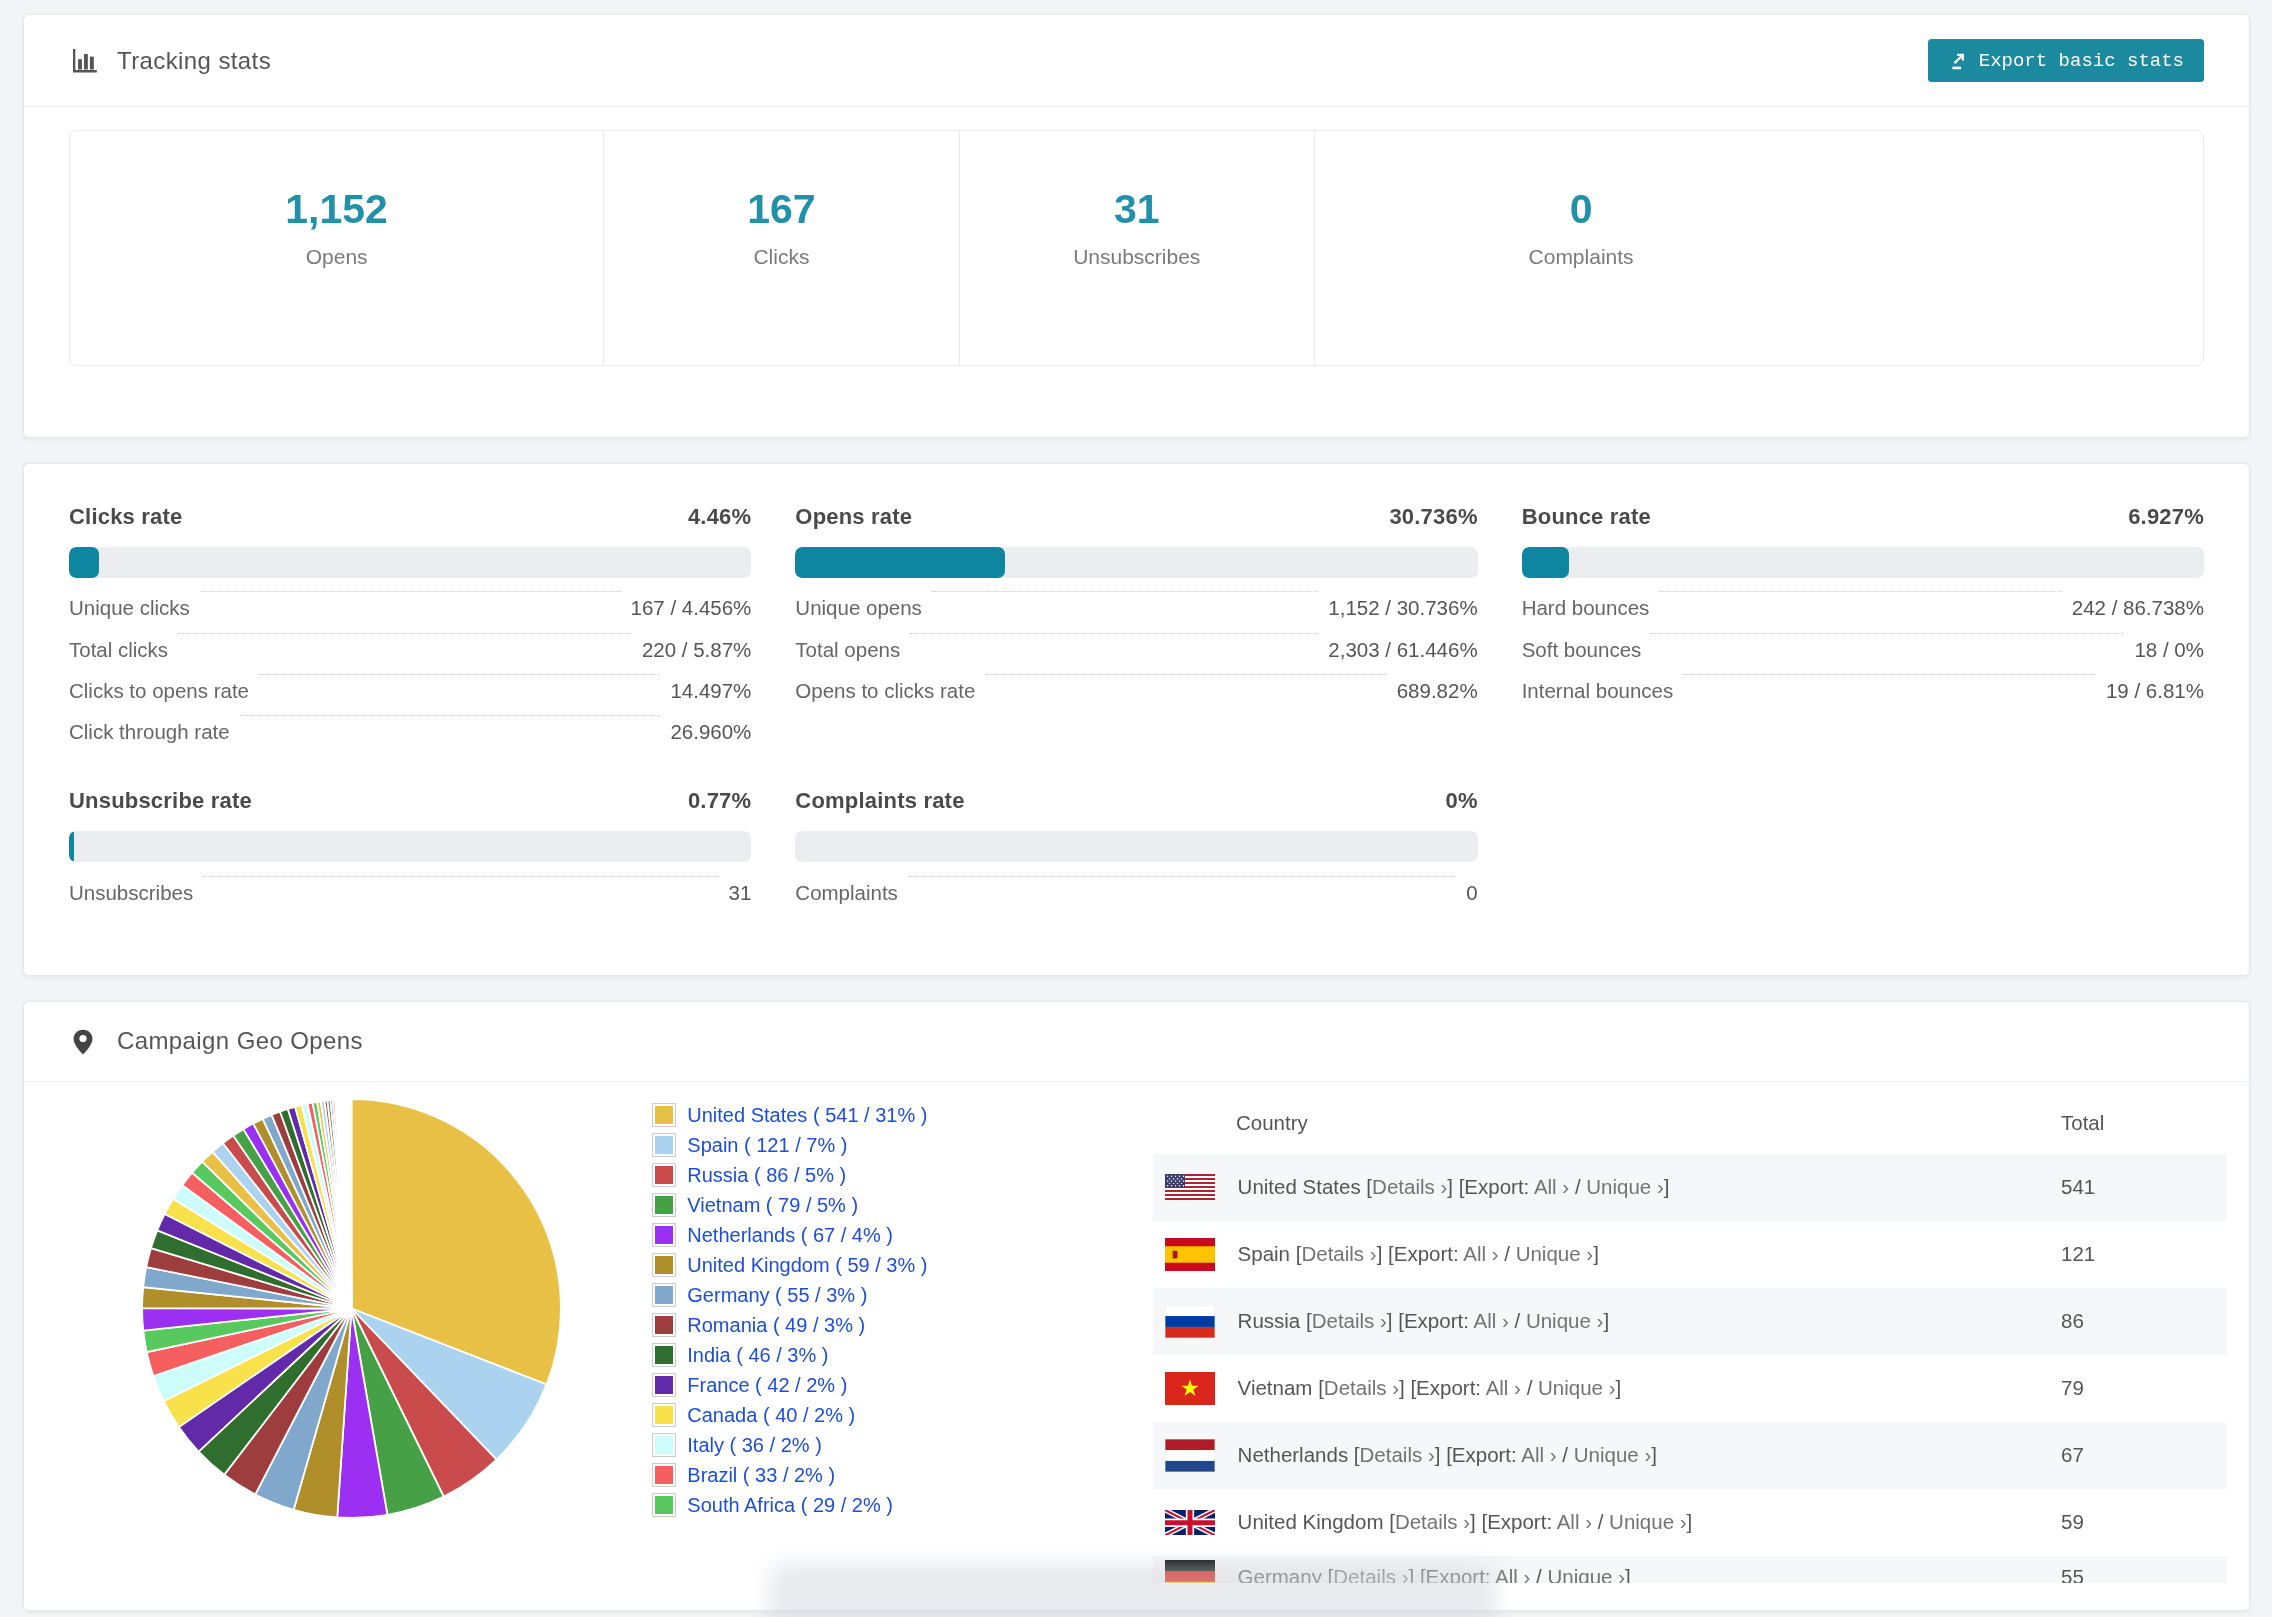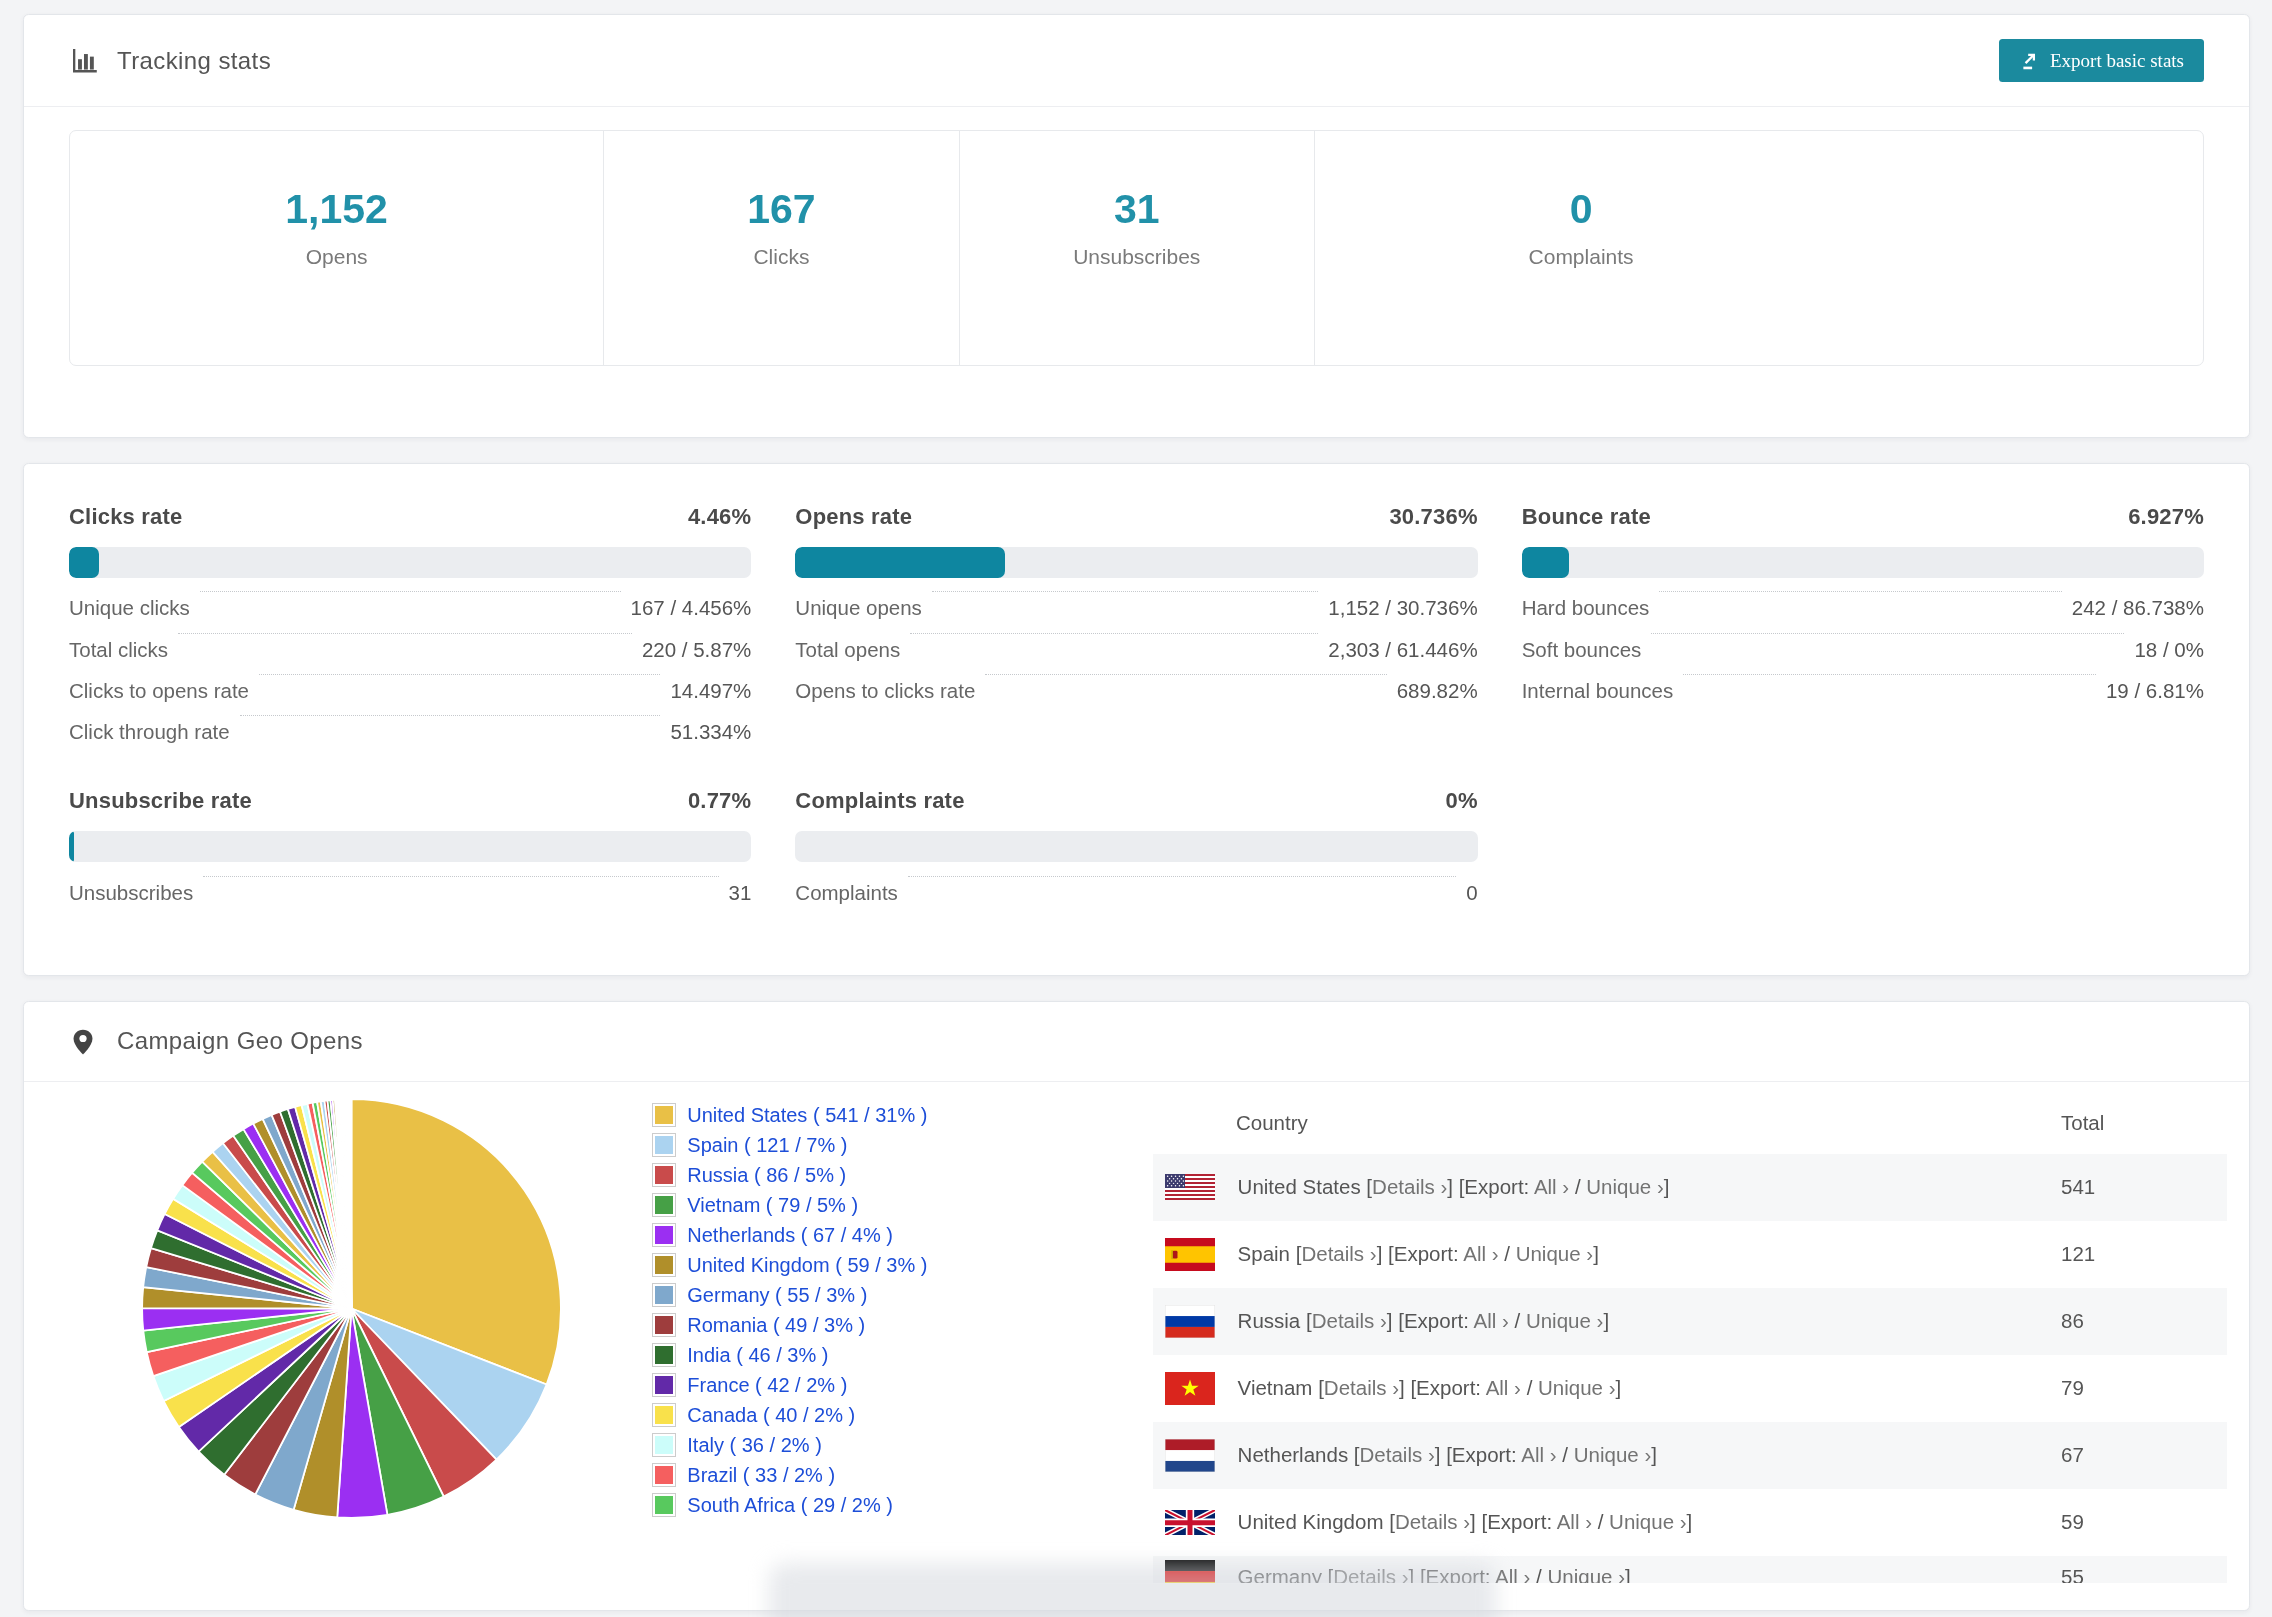--- a/index.html
+++ b/index.html
@@ -8,21 +8,21 @@
     background:#f3f4f6;font-family:"Liberation Sans",sans-serif;color:#555;
   }
   .page{padding:14px 23px;}
   .card{background:#fff;border:0.7px solid #e3e6ea;border-radius:5.6px;
         box-shadow:0 1.4px 4.2px rgba(30,40,60,.05);margin-bottom:25px;}
   .card-header{display:flex;align-items:center;padding:24px 45px;border-bottom:0.7px solid #edeef1;}
   .card-title{font-size:24px;color:#555;margin:0 0 0 17px;font-weight:400;letter-spacing:0.4px;}
   .hdr-icon{display:inline-flex;width:31px;height:31px;}
   .export-btn{margin-left:auto;background:#1b8a9e;color:#fff;border:none;border-radius:3.5px;
         font-size:19px;padding:10.6px 20px;display:flex;align-items:center;gap:10px;
-        font-family:Liberation Serif, serif;cursor:pointer;}
+        font-family:Liberation Mono, monospace;cursor:pointer;}
   
   .summary-wrap{padding:22.6px 45px 71px;}
   .summary-box{display:flex;border:0.7px solid #e7e9ec;border-radius:7px;height:236px;box-sizing:border-box;}
   .cell{flex:0 0 16.66%;text-align:center;padding-top:55px;border-left:0.7px solid #e7e9ec;box-sizing:border-box;}
   .cell:first-child{border-left:none;flex:0 0 25%;}
   .cell:last-child{flex:0 0 25%;}
   .num{font-size:41px;font-weight:700;color:#2191a9;}
   .lbl{font-size:21px;color:#7a7a7a;margin-top:12.7px;}
   
   .rates-grid{display:grid;grid-template-columns:1fr 1fr 1fr;column-gap:44px;row-gap:45px;padding:40px 45px 71px;}
@@ -125,21 +125,21 @@
               <span class="dv">220 / 5.87%</span>
             </div>
             <div class="detail-row">
               <span class="dl">Clicks to opens rate</span>
               <span class="leader"></span>
               <span class="dv">14.497%</span>
             </div>
             <div class="detail-row">
               <span class="dl">Click through rate</span>
               <span class="leader"></span>
-              <span class="dv">51.334%</span>
+              <span class="dv">26.960%</span>
             </div>
           </div>
         </div>
         <div class="rate-block">
           <div class="rate-head">
             <span class="rate-title">Opens rate</span>
             <span class="rate-value">30.736%</span>
           </div>
           <div class="bar">
             <div class="fill" style="width:30.736%"></div>

